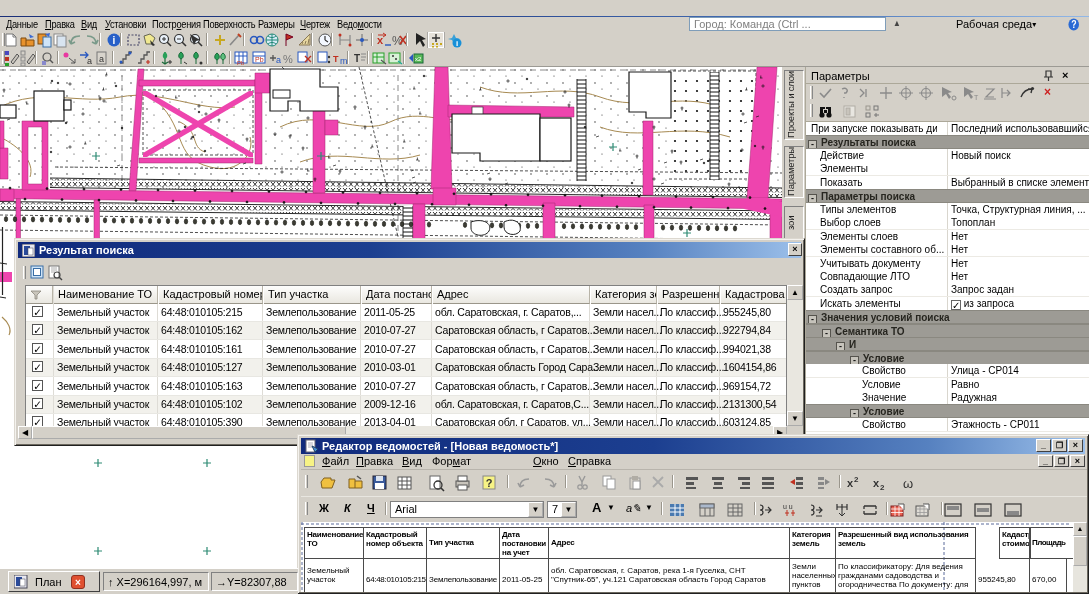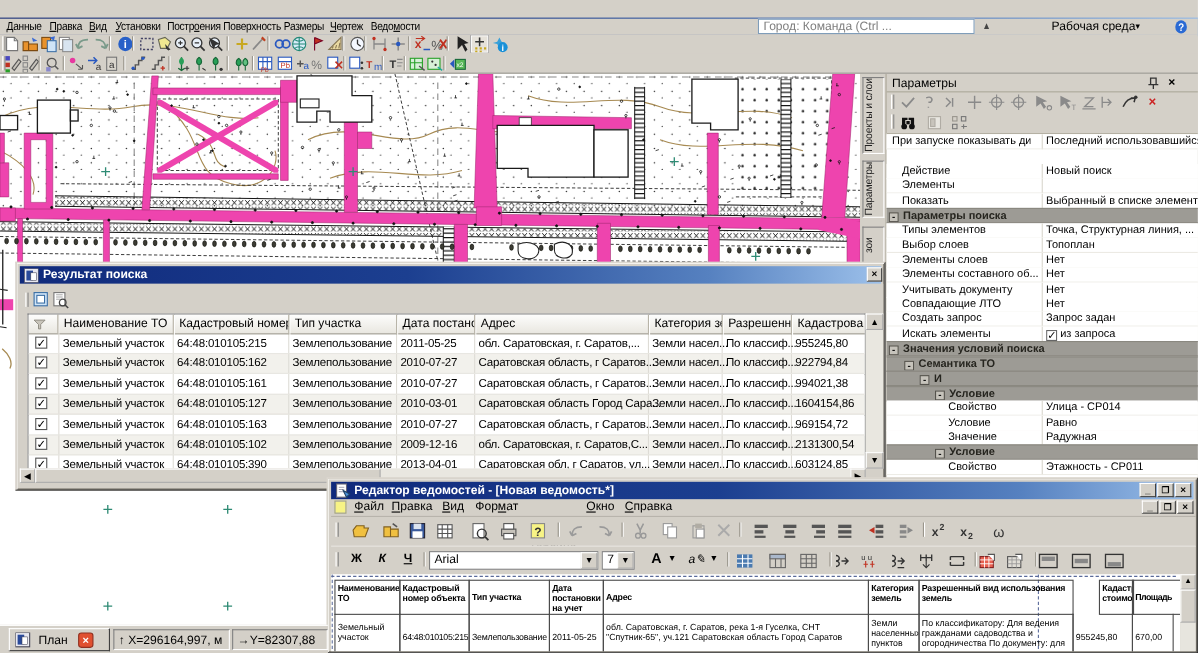--- a/index.html
+++ b/index.html
@@ -483,20 +483,21 @@
     </svg>
   </div>
 
   <div class="abs" style="left:24px;top:54px;width:283px;height:473px;background:#fff;border-top:1px solid #aca899;font-size:11px;" id="pgrid">
     <div class="prow" style="top:0">
         <span class="pl" style="left:5px">При запуске показывать ди...</span>
         <span class="vline"></span>
         <span class="pv">Последний использовавшийся</span>
         <span class="hline"></span>
       </div>
+    <div class="phdr" style="top:13px"><span style="margin-left:2px" class="mbox">-</span>Результаты поиска</div>
     <div class="prow" style="top:27px">
         <span class="pl">Действие</span>
         <span class="vline"></span>
         <span class="pv">Новый поиск</span>
         <span class="hline"></span>
       </div>
     <div class="prow" style="top:40px">
         <span class="pl">Элементы</span>
         <span class="vline"></span>
         <span class="hline"></span>

